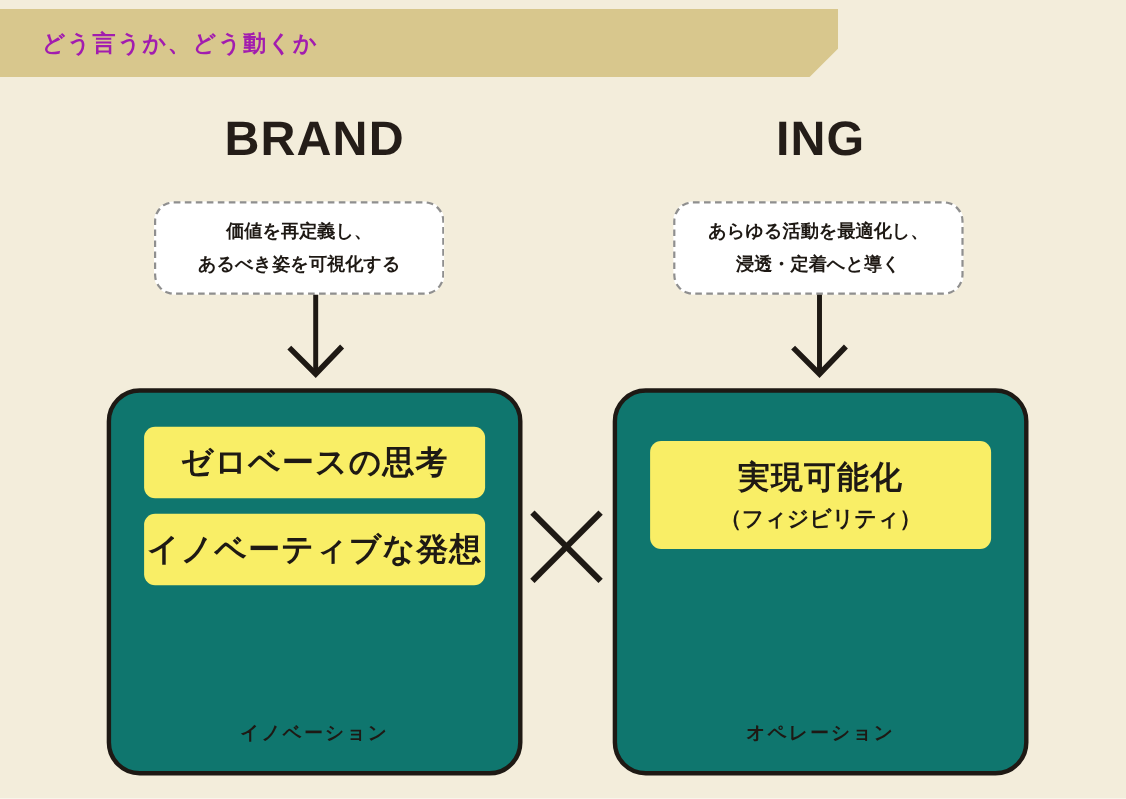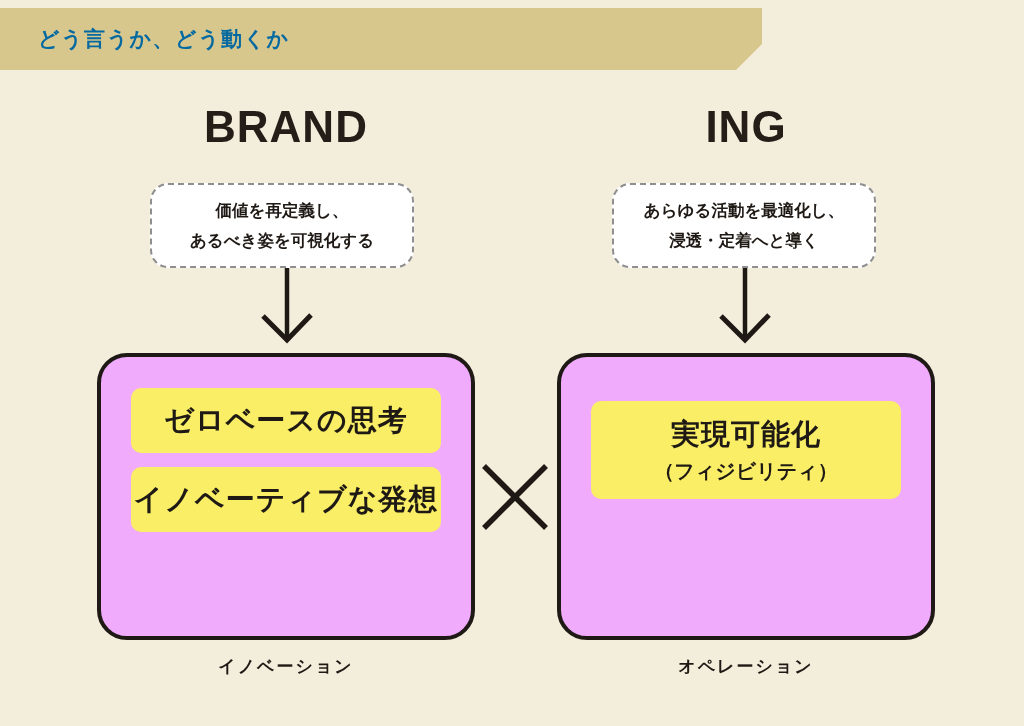--- a/index.html
+++ b/index.html
@@ -7,46 +7,46 @@
     position:relative; width:1024px; height:726px;
     background:#F3EDDB; overflow:hidden;
     font-family:"Liberation Sans","DejaVu Sans",sans-serif;
   }
   .header{
     position:absolute; top:8px; left:0; width:762px; height:62px;
     background:#D8C78D;
     clip-path:polygon(0 0,100% 0,100% calc(100% - 26px),calc(100% - 26px) 100%,0 100%);
     display:flex; align-items:center; padding-left:38px; box-sizing:border-box;
   }
-  .header-title{ font-size:21px; font-weight:bold; color:#0369a1; letter-spacing:1.5px; }
+  .header-title{ font-size:21px; font-weight:bold; color:#a21caf; letter-spacing:1.5px; }
 
   .col-title{
     position:absolute; top:102px; width:378px; text-align:center;
     font-size:44px; font-weight:bold; color:#241D18; letter-spacing:1px;
   }
   .col-title.left{ left:97px; }
   .col-title.right{ left:557px; }
 
   .desc-box{
     position:absolute; top:183px; width:264px; height:85px;
     background:#FFFFFF; border:2px dashed #8F8F8F; border-radius:18px;
     display:flex; flex-direction:column; justify-content:center; align-items:center;
     box-sizing:border-box;
   }
-  .desc-box.left{ left:150px; }
+  .desc-box.left{ left:140px; }
   .desc-box.right{ left:612px; }
   .desc-line{ font-size:16.5px; font-weight:bold; color:#1E1914; line-height:1.8; white-space:nowrap; }
 
   .arrow{ position:absolute; top:267px; width:70px; height:80px; }
   .arrow.left{ left:252px; }
   .arrow.right{ left:710px; }
 
   .big-box{
-    position:absolute; top:353px; width:378px; height:287px;
-    background:#f0abfc; border:4px solid #1E1914; border-radius:30px;
+    position:absolute; top:353px; width:378px; height:352px;
+    background:#0f766e; border:4px solid #1E1914; border-radius:30px;
     box-sizing:border-box;
   }
   .big-box.left{ left:97px; }
   .big-box.right{ left:557px; }
 
   .items{ display:flex; flex-direction:column; align-items:center; }
   .big-box.left  .items{ padding-top:31px; gap:14px; }
   .big-box.right .items{ padding-top:44px; gap:12px; }
 
   .chip{

